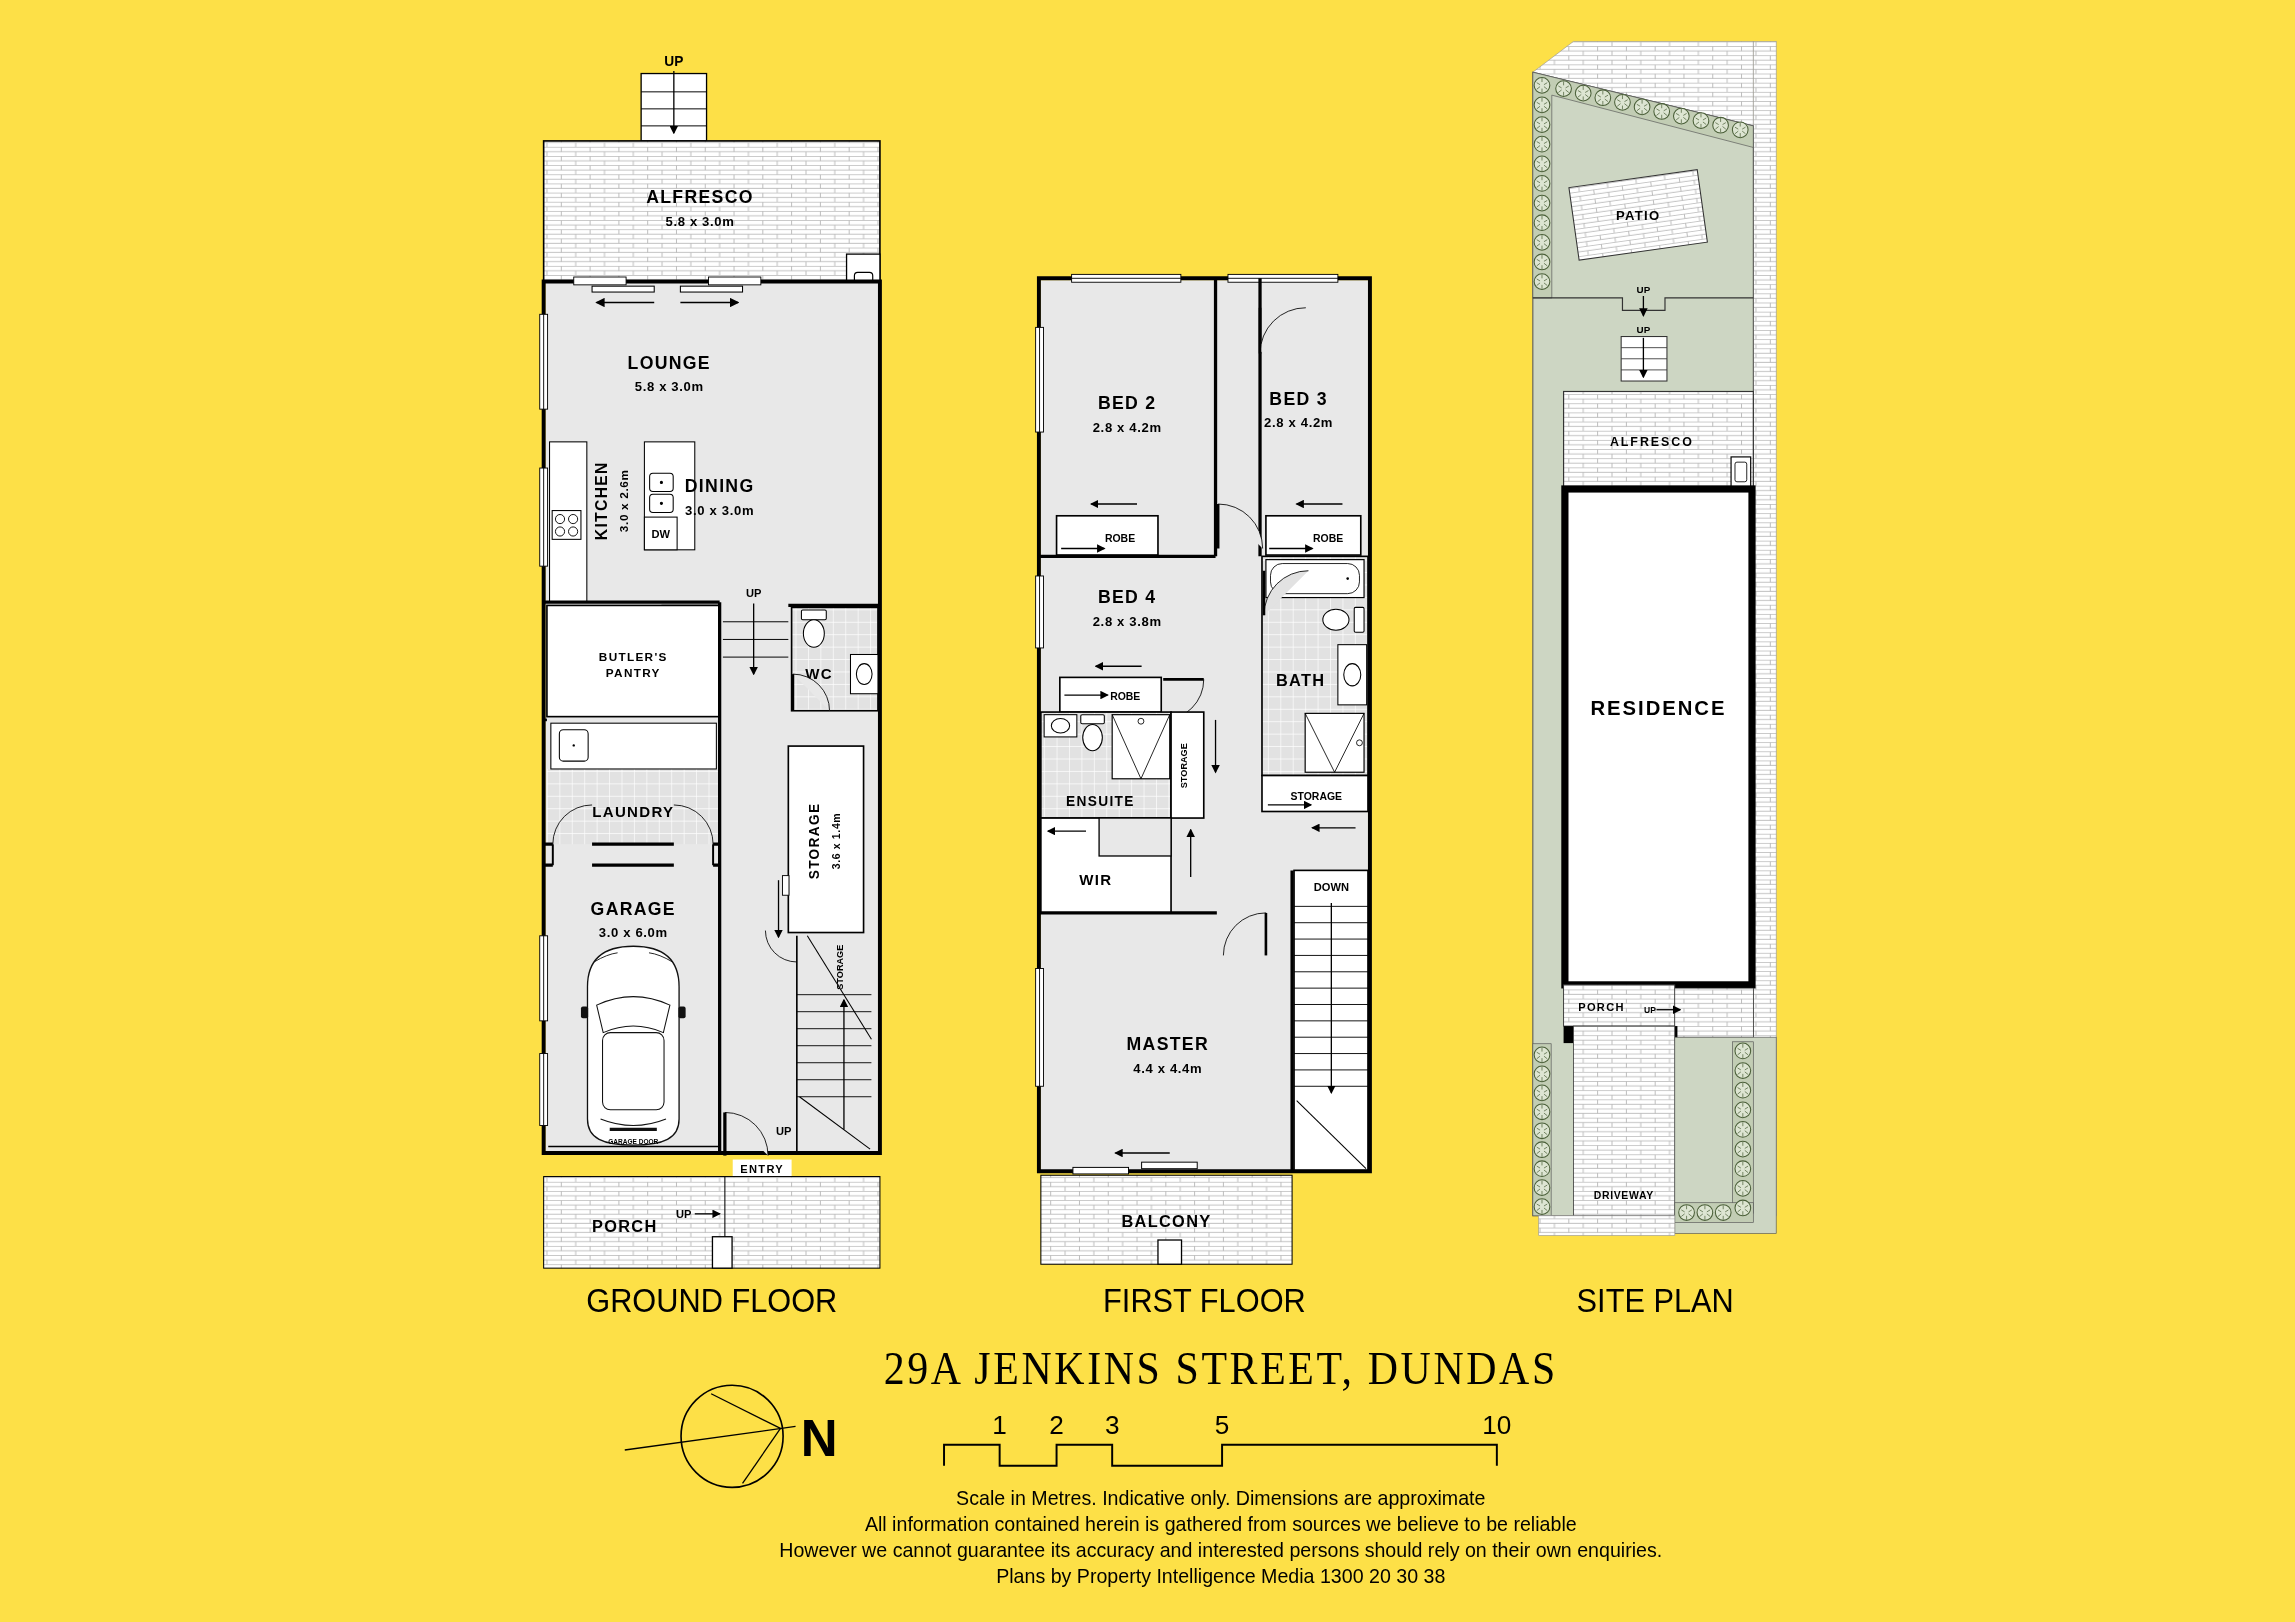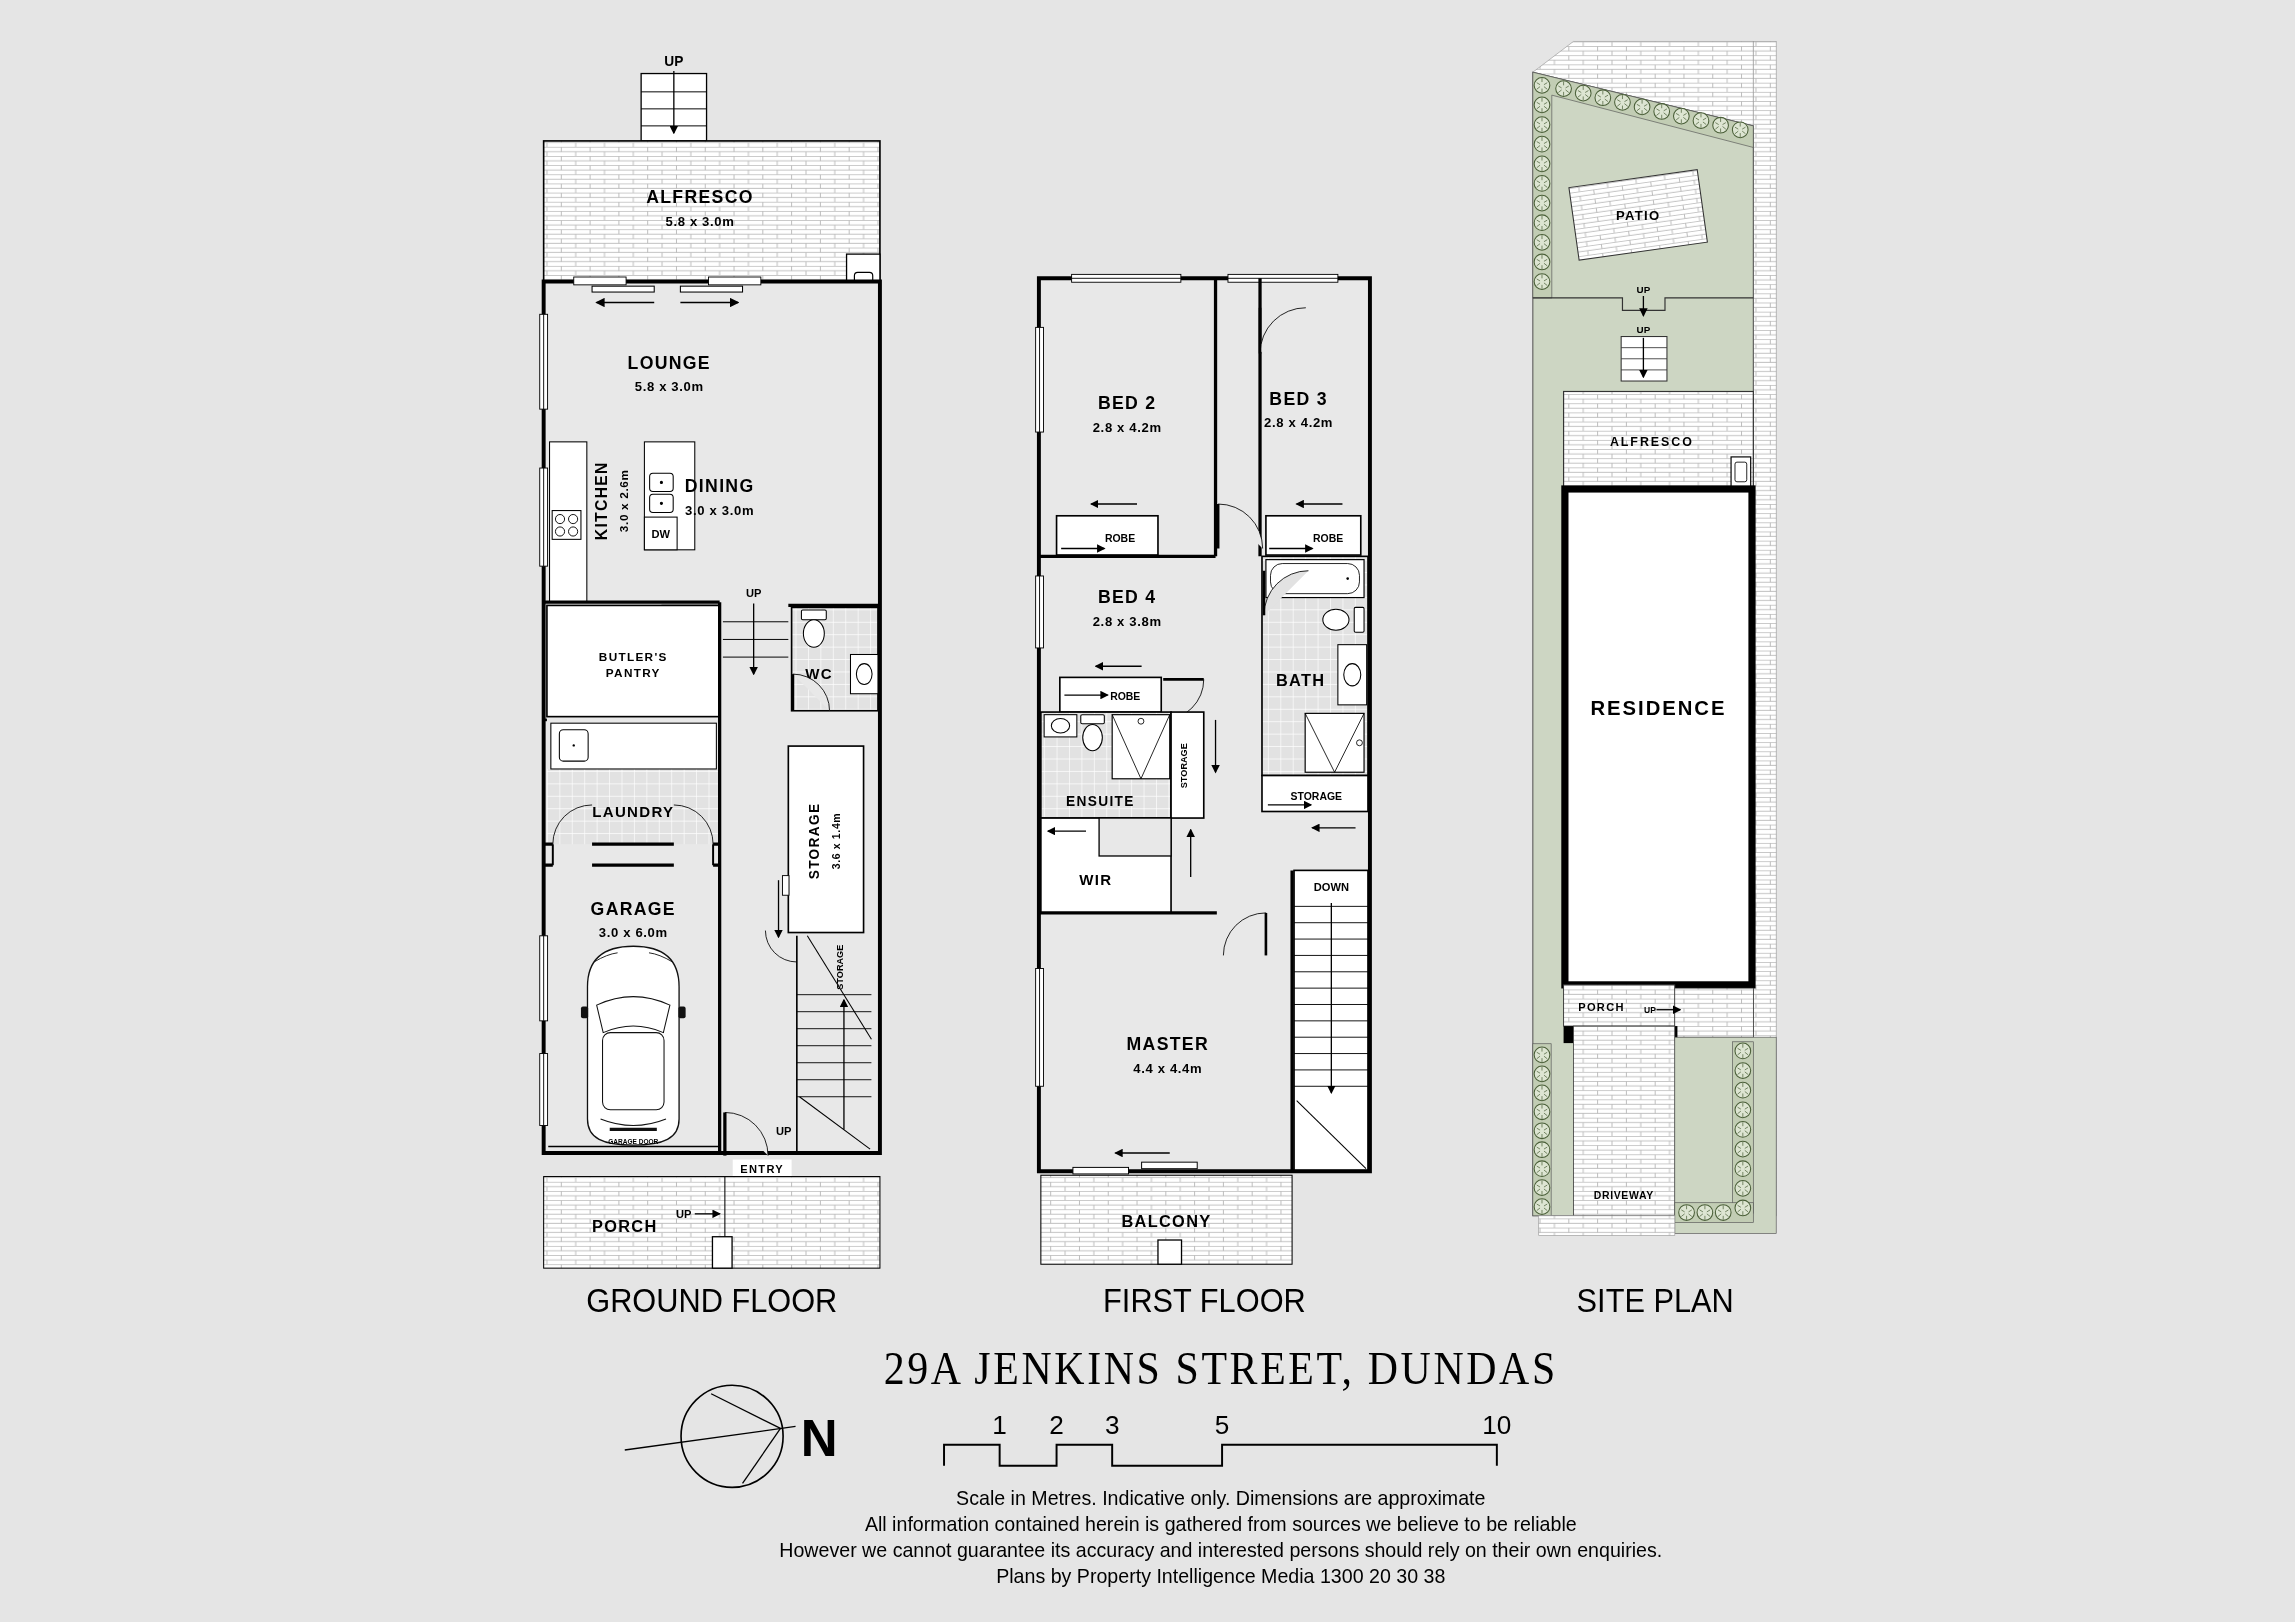--- a/index.html
+++ b/index.html
@@ -1,16 +1,16 @@
 <!DOCTYPE html>
 <html style="font-size:10.5px"><head>
 <meta charset="utf-8">
 <style>
   html,body{margin:0;padding:0;background:#fff;}
-  #canvas{position:relative;width:2295px;height:1623px;background:#e5e5e5;overflow:hidden;
+  #canvas{position:relative;width:2295px;height:1623px;background:#fde047;overflow:hidden;
           font-family:"Liberation Sans",sans-serif;}
   svg text{font-family:"Liberation Sans",sans-serif;fill:#000;}
   svg .room{font-weight:bold;letter-spacing:2px;}
   svg .dims{font-weight:bold;letter-spacing:1px;}
   svg .tiny{font-weight:bold;}
   svg .serif-title{font-family:"Liberation Serif",serif;letter-spacing:4px;}
 </style>
 </head>
 <body>
 

